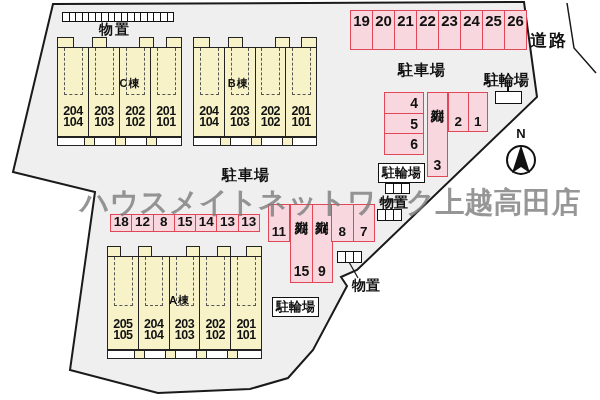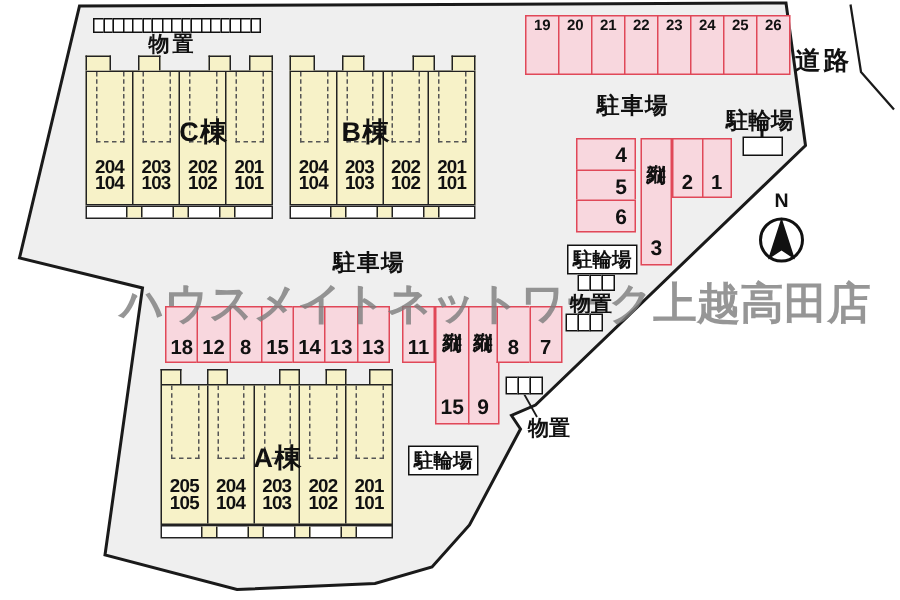--- a/index.html
+++ b/index.html
@@ -11,21 +11,21 @@
   .abs{position:absolute;box-sizing:border-box;}
   
   .prow{display:flex;z-index:2;}
   .pcell{
     flex:1;background:#f8d7de;border:1.5px solid #e04858;box-sizing:border-box;
     display:flex;justify-content:center;font-weight:bold;font-size:14px;line-height:1;
     color:#111;
   }
   .prow .pcell{border-right:none;}
   .prow .pcell:last-child{border-right:1.5px solid #e04858;}
-  .top-align .pcell{align-items:flex-start;padding-top:2px;font-size:10px;}
+  .top-align .pcell{align-items:flex-start;padding-top:2px;font-size:15px;}
   .bot-align .pcell{align-items:flex-end;padding-bottom:3px;font-size:13.5px;}
   .pcell.single{border:1.5px solid #e04858;}
   .pstack{display:flex;flex-direction:column;z-index:2;}
   .pstack .pcell{align-items:center;justify-content:flex-end;padding-right:5px;border-bottom:none;}
   .pstack .pcell:last-child{border-bottom:1.5px solid #e04858;}
   .tcol{
     background:#f8d7de;border:1.5px solid #e04858;box-sizing:border-box;z-index:2;
     display:flex;flex-direction:column;align-items:center;
   }
   .vtext{
@@ -40,21 +40,21 @@
     box-sizing:border-box;display:flex;
   }
   .unit{flex:1;position:relative;display:flex;flex-direction:column;justify-content:flex-end;
     align-items:center;padding-bottom:9px;border-right:1.5px solid #222;}
   .unit:last-child{border-right:none;}
   .rn{font-size:12.5px;font-weight:bold;line-height:10.5px;letter-spacing:-0.5px;text-align:center;}
   .balc{position:absolute;left:20%;top:0;width:56%;height:52%;
     border-left:1.2px dashed #555;border-right:1.2px dashed #555;border-bottom:1.2px dashed #555;}
   .tab{position:absolute;background:#f7f2c8;border:1.5px solid #222;border-bottom:none;
     height:10px;top:-10px;box-sizing:border-box;z-index:2;}
-  .bname{position:absolute;font-size:18px;font-weight:bold;letter-spacing:1px;z-index:3;white-space:nowrap;text-align:right;}
+  .bname{position:absolute;font-size:11px;font-weight:bold;letter-spacing:1px;z-index:3;white-space:nowrap;text-align:right;}
   .strip{position:absolute;background:#fff;border:1.5px solid #222;box-sizing:border-box;}
   .striptab{position:absolute;top:0;height:100%;background:#f7f2c8;
     border-left:1px solid #222;border-right:1px solid #222;box-sizing:border-box;}
   
   .lbl{position:absolute;font-weight:bold;white-space:nowrap;z-index:4;}
   .boxlbl{position:absolute;font-weight:bold;white-space:nowrap;background:#fff;
     border:1.5px solid #111;padding:1px 3px;font-size:13px;z-index:6;line-height:1.2;}
   
   .rack{position:absolute;display:flex;background:#fff;z-index:6;}
   .rack .gc{flex:1;border:1px solid #111;margin-left:-1px;background:#fff;}
@@ -234,21 +234,21 @@
   </div>
   <div class="tcol abs" style="left:427px;top:92px;width:21px;height:85px;">
     <div class="vtext">縦列</div>
     <div class="tnum">3</div>
   </div>
   <div class="prow bot-align abs" style="left:448px;top:92px;width:40px;height:40px;">
     <div class="pcell">2</div>
     <div class="pcell">1</div>
   </div>
 
-  <div class="prow bot-align abs" style="left:110px;top:204px;width:150px;height:38px;">
+  <div class="prow bot-align abs" style="left:110px;top:204px;width:150px;height:38px;align-items:center;">
     <div class="pcell">18</div>
     <div class="pcell">12</div>
     <div class="pcell">8</div>
     <div class="pcell">15</div>
     <div class="pcell">14</div>
     <div class="pcell">13</div>
     <div class="pcell">13</div>
   </div>
   <div class="pcell single abs" style="left:268px;top:204px;width:22px;height:38px;align-items:flex-end;padding-bottom:3px;font-size:13.5px;z-index:2;">11</div>
   <div class="tcol abs" style="left:290px;top:204px;width:23px;height:79px;">

